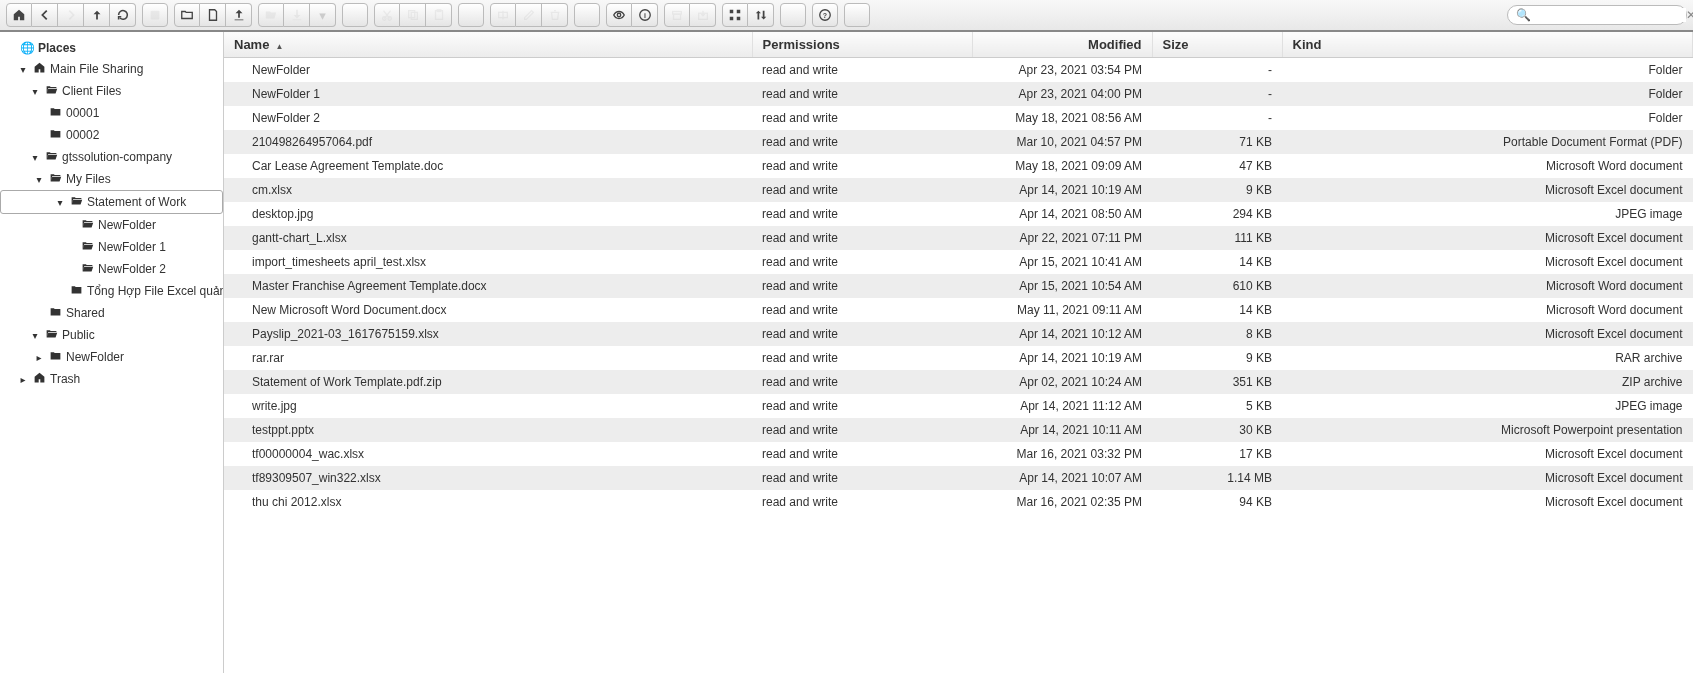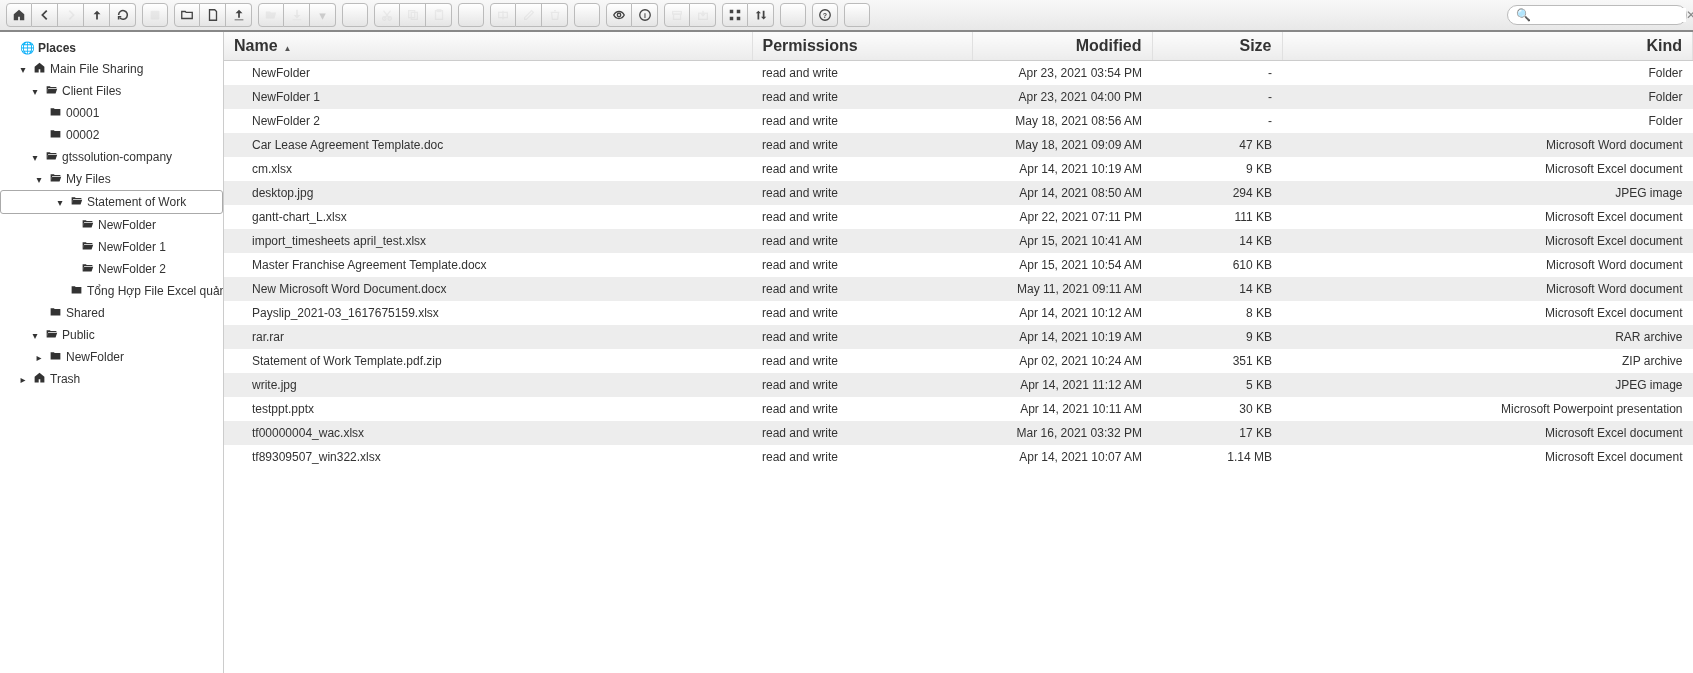--- a/index.html
+++ b/index.html
@@ -51,25 +51,25 @@
 .indent-3 { padding-left: 34px; }
 .indent-4 { padding-left: 54px; }
 .indent-5 { padding-left: 66px; }
 
 
 .filelist { flex: 1; overflow: auto; }
 .filelist table { width: 100%; border-collapse: collapse; }
 .filelist th {
   background: linear-gradient(#fcfcfc, #ececec);
   border-bottom: 1px solid #ccc; border-right: 1px solid #e0e0e0;
-  padding: 5px 10px; text-align: left; font-weight: bold; font-size: 16px;
+  padding: 5px 10px; text-align: left; font-weight: bold; font-size: 13px;
   position: sticky; top: 0;
 }
 .filelist th.sorted::after { content: "▲"; font-size: 8px; margin-left: 6px; color: #555; }
-.filelist th.right { text-align: right; }
+.filelist th.right { text-align: left; }
 .filelist td { padding: 5px 10px; font-size: 12px; }
 .filelist tr:nth-child(even) td { background: #ededed; }
 .filelist td.right { text-align: right; }
 .col-name { width: 528px; }
 .col-name-cell { padding-left: 28px !important; }
 .col-perm { width: 220px; }
 .col-mod { width: 180px; text-align: right !important; }
 .col-size { width: 130px; }
 </style>
 </head>
@@ -397,20 +397,27 @@
             <td class="right">Folder</td>
           </tr>
           <tr>
             <td class="col-name-cell">NewFolder 2</td>
             <td>read and write</td>
             <td class="right">May 18, 2021 08:56 AM</td>
             <td class="right">-</td>
             <td class="right">Folder</td>
           </tr>
           <tr>
+            <td class="col-name-cell">210498264957064.pdf</td>
+            <td>read and write</td>
+            <td class="right">Mar 10, 2021 04:57 PM</td>
+            <td class="right">71 KB</td>
+            <td class="right">Portable Document Format (PDF)</td>
+          </tr>
+          <tr>
             <td class="col-name-cell">Car Lease Agreement Template.doc</td>
             <td>read and write</td>
             <td class="right">May 18, 2021 09:09 AM</td>
             <td class="right">47 KB</td>
             <td class="right">Microsoft Word document</td>
           </tr>
           <tr>
             <td class="col-name-cell">cm.xlsx</td>
             <td>read and write</td>
             <td class="right">Apr 14, 2021 10:19 AM</td>
@@ -494,16 +501,23 @@
             <td class="right">17 KB</td>
             <td class="right">Microsoft Excel document</td>
           </tr>
           <tr>
             <td class="col-name-cell">tf89309507_win322.xlsx</td>
             <td>read and write</td>
             <td class="right">Apr 14, 2021 10:07 AM</td>
             <td class="right">1.14 MB</td>
             <td class="right">Microsoft Excel document</td>
           </tr>
+          <tr>
+            <td class="col-name-cell">thu chi 2012.xlsx</td>
+            <td>read and write</td>
+            <td class="right">Mar 16, 2021 02:35 PM</td>
+            <td class="right">94 KB</td>
+            <td class="right">Microsoft Excel document</td>
+          </tr>
         </tbody>
     </table>
   </div>
 </div>
 
 </body></html>

